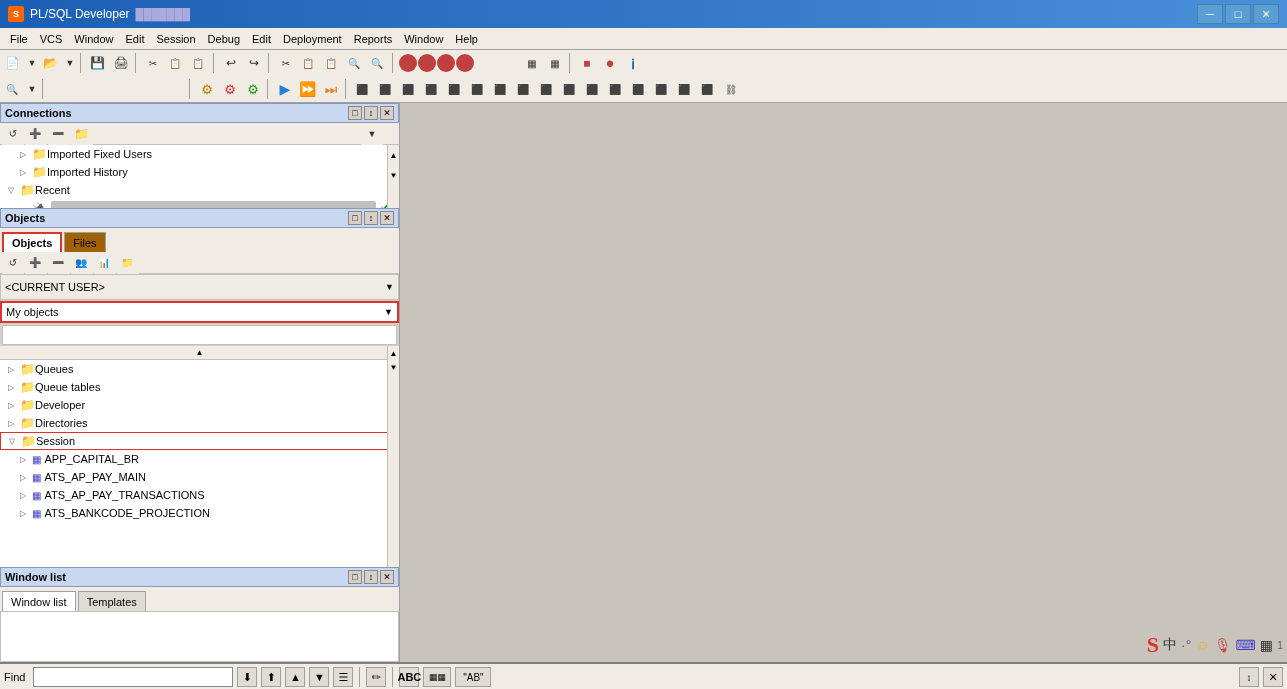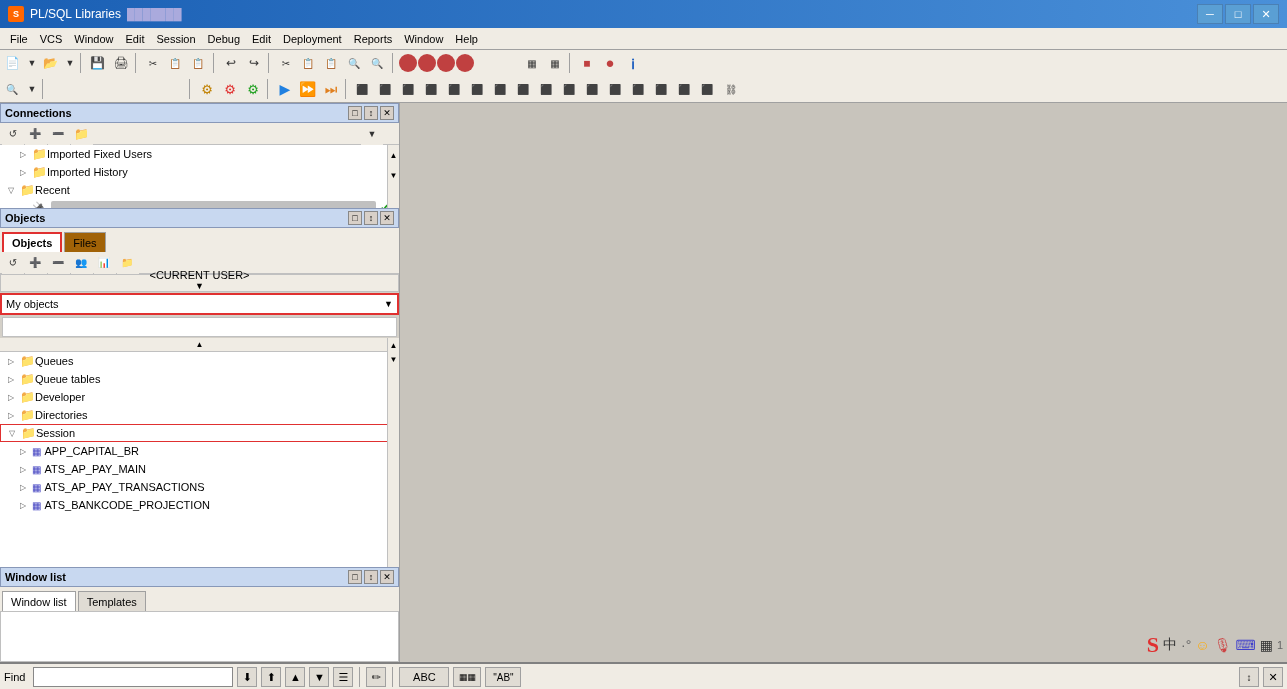--- a/index.html
+++ b/index.html
@@ -156,27 +156,26 @@
     }
     .objects-toolbar {
       background: #f0ece4;
       height: 22px;
       display: flex; align-items: center;
       padding: 0 2px; gap: 1px;
       border-bottom: 1px solid #c0c0c0;
     }
     .current-user-bar {
       background: #f0ece4;
-      height: 18px;
+      height: 26px;
       border: 1px solid #c0c0c0;
-      display: flex; align-items: center; justify-content: flex-end;
+      display: flex; align-items: center; justify-content: space-between;
       padding: 0 4px;
       font-size: 11px;
       cursor: pointer;
-      flex-direction: column;
     }
     .my-objects-bar {
       background: white;
       height: 22px;
       border: 2px solid #e03030;
       display: flex; align-items: center; justify-content: space-between;
       padding: 0 4px;
       font-size: 11px;
       cursor: pointer;
       margin: 1px 0;
@@ -271,21 +270,21 @@
     .tree-item-indent3 { padding-left: 32px; }
 
     .redbox { border: 2px solid #e03030; }
   </style>
 </head>
 <body>
 
 <div class="title-bar">
   <div class="title-bar-left">
     <div class="title-bar-icon">S</div>
-    <span class="title-bar-title">PL/SQL Libraries</span>
+    <span class="title-bar-title">PL/SQL Developer</span>
     <span style="color:#aad; font-size:11px;">███████</span>
   </div>
   <div class="title-bar-controls">
     <button class="title-bar-btn">─</button>
     <button class="title-bar-btn">□</button>
     <button class="title-bar-btn close">✕</button>
   </div>
 </div>
 
 <div class="menu-bar">
@@ -555,19 +554,19 @@
   <span class="find-label">Find</span>
   <input class="find-input" type="text" style="">
   <button class="find-btn" title="Find next">⬇</button>
   <button class="find-btn" title="Find previous">⬆</button>
   <button class="find-btn">▲</button>
   <button class="find-btn">▼</button>
   <button class="find-btn">☰</button>
   <div class="find-separator"></div>
   <button class="find-btn">✏</button>
   <div class="find-separator"></div>
-  <button class="find-btn" style="width:50px;">ABC</button>
+  <button class="find-btn" style="width:20px;font-weight:bold;">ABC</button>
   <button class="find-btn" style="width:28px; font-size:9px;">▦▦</button>
   <button class="find-btn" style="width:36px; font-size:10px;">"AB"</button>
   <div style="flex:1;"></div>
   <button class="find-btn" style="font-size:10px;">↕</button>
   <button class="find-btn">✕</button>
 </div>
 
 </body></html>

